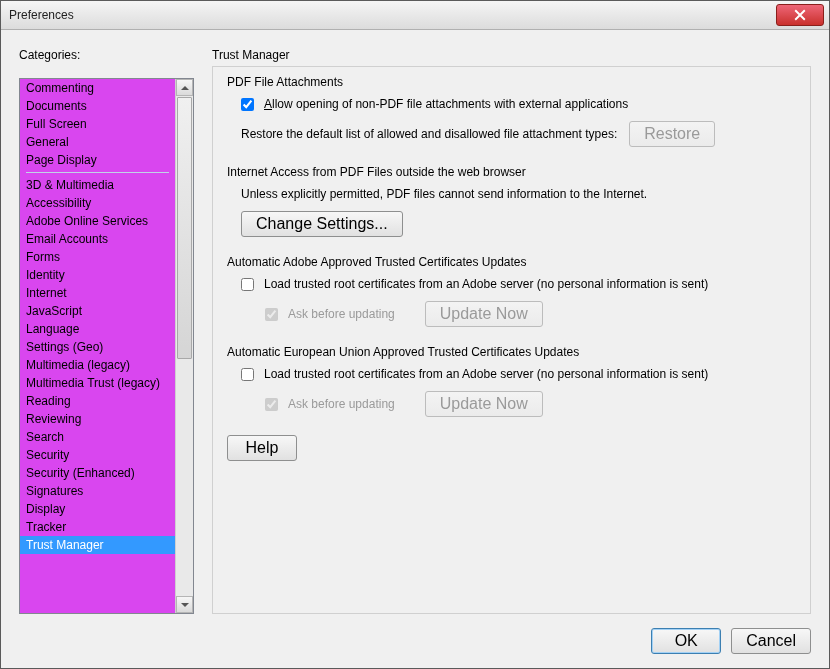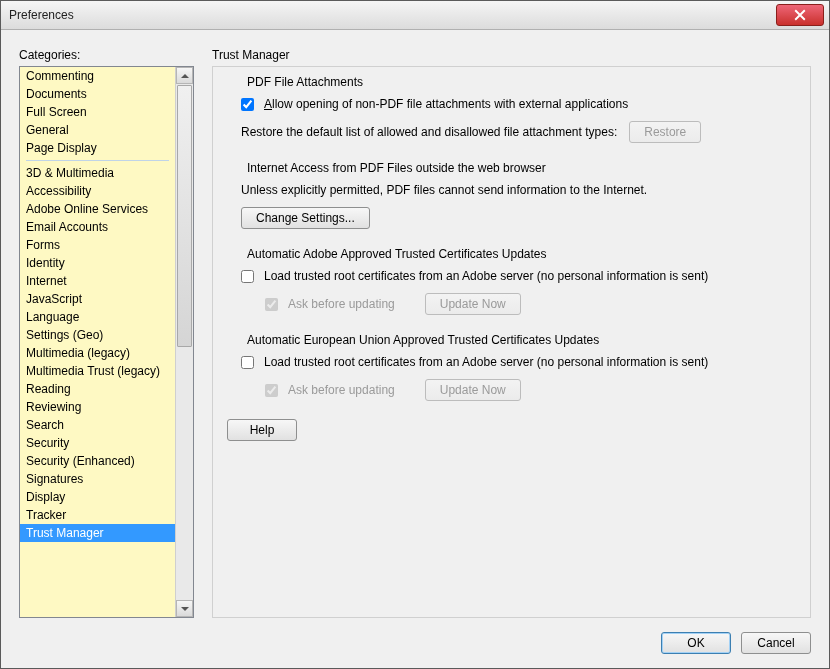--- a/index.html
+++ b/index.html
@@ -4,45 +4,45 @@
 <style>
 html, body { margin:0; padding:0; font-family: "Segoe UI", Tahoma, sans-serif; font-size:12px; color:#000; background:#555; }
 .window { width:830px; height:669px; background:linear-gradient(#e8e8e8,#d8d8d8); border:1px solid #5a5a5a; box-sizing:border-box; position:relative; display:flex; flex-direction:column; }
 .titlebar { height:28px; background:linear-gradient(#f5f5f5,#dcdcdc); border-bottom:1px solid #b0b0b0; display:flex; align-items:center; padding:0 0 0 8px; position:relative; }
 .titlebar .title { font-size:12px; color:#222; }
 .titlebar .close { position:absolute; right:5px; top:3px; width:46px; height:20px; background:linear-gradient(#e67,#c9302c); border:1px solid #8a1f1b; border-radius:3px; display:flex; align-items:center; justify-content:center; color:#fff; font-weight:bold; cursor:default; }
 .titlebar .close svg { width:12px; height:12px; }
 .client { flex:1; background:#f0f0f0; padding:18px 18px 14px 18px; display:flex; flex-direction:column; box-sizing:border-box; }
 .main { flex:1; display:flex; gap:18px; min-height:0; }
 .left { width:175px; display:flex; flex-direction:column; }
-.left-label { margin-bottom:4px; }
-.listbox-wrap { flex:1; border:1px solid #828790; background:#fef9c3; position:relative; display:flex; min-height:0; }
+.left-label { margin-bottom:16px; }
+.listbox-wrap { flex:1; border:1px solid #828790; background:#d946ef; position:relative; display:flex; min-height:0; }
 .listbox { flex:1; overflow:hidden; }
 .listbox .item { padding:1px 6px; line-height:16px; white-space:nowrap; cursor:default; }
 .listbox .item.selected { background:#3399ff; color:#fff; }
 .listbox .sep { border-top:1px solid #c0d4e8; margin:3px 6px; }
 .scrollbar { width:17px; background:#e9e9e9; border-left:1px solid #cfcfcf; position:relative; }
 .scroll-btn { height:17px; background:linear-gradient(#f6f6f6,#dadada); border:1px solid #b5b5b5; box-sizing:border-box; display:flex; align-items:center; justify-content:center; }
 .scroll-btn.bottom { position:absolute; bottom:0; left:0; right:0; }
 .scroll-thumb { position:absolute; left:1px; right:1px; top:18px; height:260px; background:linear-gradient(#f0f0f0,#d5d5d5); border:1px solid #a8a8a8; border-radius:1px; }
 .arrow { width:0; height:0; border-left:4px solid transparent; border-right:4px solid transparent; }
 .arrow.up { border-bottom:4px solid #555; }
 .arrow.down { border-top:4px solid #555; }
 .right { flex:1; display:flex; flex-direction:column; min-width:0; }
 .right-title { margin-bottom:4px; }
 .right-panel { flex:1; border:1px solid #d0d0d0; background:#f0f0f0; padding:8px 14px 14px 14px; overflow:hidden; }
 .group { margin-bottom:18px; }
-.group-title { margin-bottom:8px;margin-left:20px; }
+.group-title { margin-bottom:8px; }
 .group-body { padding-left:14px; }
 .row { display:flex; align-items:center; margin-bottom:10px; gap:6px; }
 .row.indent { padding-left:24px; }
 input[type=checkbox] { width:13px; height:13px; margin:0; }
 label.chk { display:flex; align-items:flex-end; gap:10px; }
 label.chk.disabled { color:#9a9a9a; }
-button.btn { font-family:inherit; font-size:12px; padding:3px 14px; background:linear-gradient(#f7f7f7,#e1e1e1); border:1px solid #8e8f8f; border-radius:3px; cursor:default; min-width:70px; }
+button.btn { font-family:inherit; font-size:16px; padding:3px 14px; background:linear-gradient(#f7f7f7,#e1e1e1); border:1px solid #8e8f8f; border-radius:3px; cursor:default; min-width:70px; }
 button.btn:disabled { color:#9a9a9a; border-color:#bcbcbc; background:linear-gradient(#f3f3f3,#ebebeb); }
 button.btn.default { border-color:#3c7fb1; box-shadow:0 0 0 1px #a3d1f5 inset; }
 .footer { display:flex; justify-content:flex-end; gap:10px; padding-top:14px; }
 .restore-row { display:flex; align-items:center; gap:12px; }
 .restore-row span { flex:0 0 auto; }
 </style>
 </head>
 <body>
 
 <div class="window">

